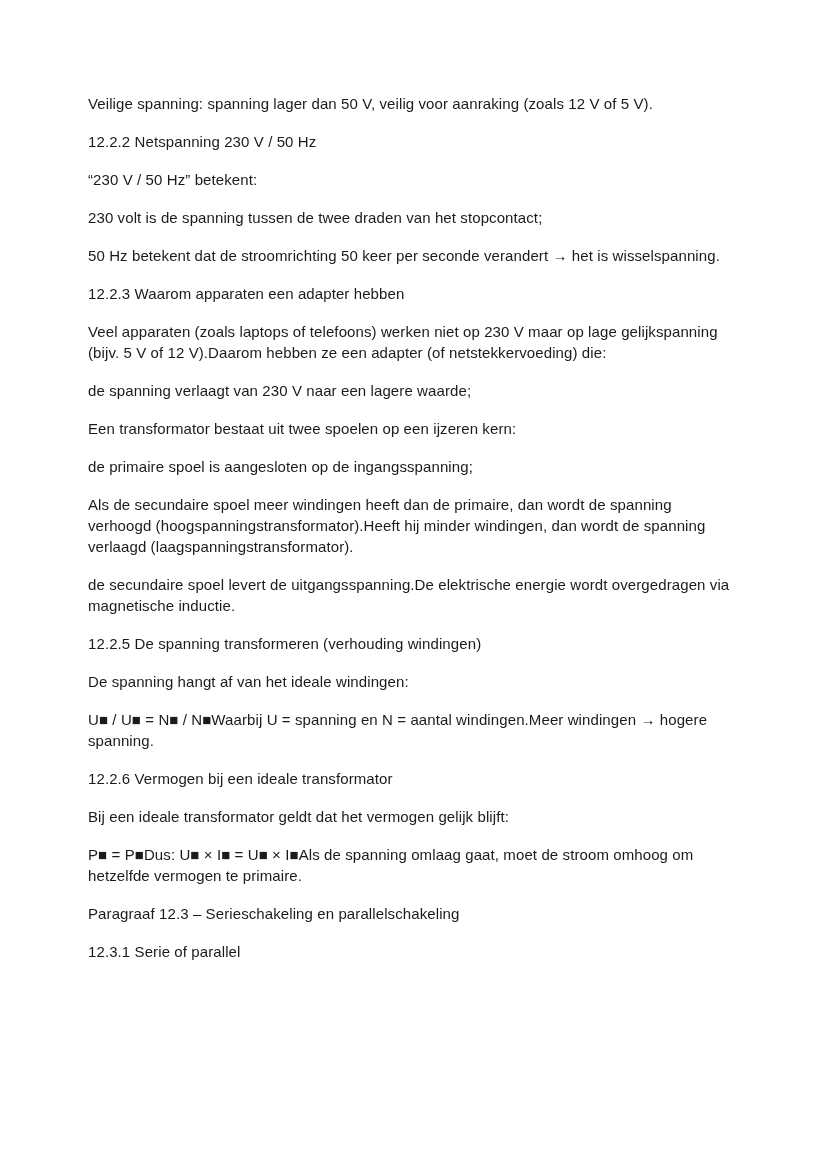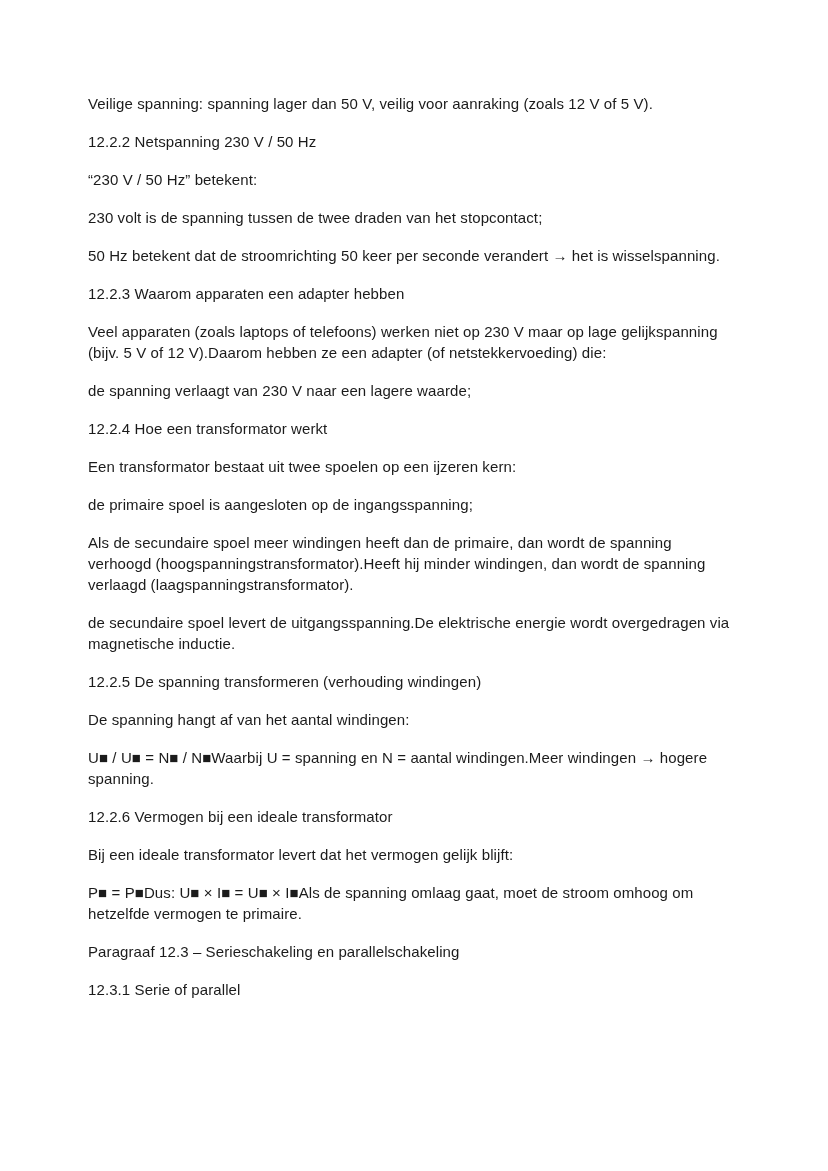--- a/index.html
+++ b/index.html
@@ -37,27 +37,26 @@
 <div class="page">
   <div class="doc-body">
       <p class="para">Veilige spanning: spanning lager dan 50 V, veilig voor aanraking (zoals 12 V of 5 V).</p>
       <p class="para">12.2.2 Netspanning 230 V / 50 Hz</p>
       <p class="para">“230 V / 50 Hz” betekent:</p>
       <p class="para">230 volt is de spanning tussen de twee draden van het stopcontact;</p>
       <p class="para">50 Hz betekent dat de stroomrichting 50 keer per seconde verandert → het is wisselspanning.</p>
       <p class="para">12.2.3 Waarom apparaten een adapter hebben</p>
       <p class="para">Veel apparaten (zoals laptops of telefoons) werken niet op 230 V maar op lage gelijkspanning (bijv. 5 V of 12 V).Daarom hebben ze een adapter (of netstekkervoeding) die:</p>
       <p class="para">de spanning verlaagt van 230 V naar een lagere waarde;</p>
-      <p class="para">12.2.4 Hoe een transformator werkt</p>
       <p class="para">Een transformator bestaat uit twee spoelen op een ijzeren kern:</p>
       <p class="para">de primaire spoel is aangesloten op de ingangsspanning;</p>
       <p class="para">Als de secundaire spoel meer windingen heeft dan de primaire, dan wordt de spanning verhoogd (hoogspanningstransformator).Heeft hij minder windingen, dan wordt de spanning verlaagd (laagspanningstransformator).</p>
       <p class="para">de secundaire spoel levert de uitgangsspanning.De elektrische energie wordt overgedragen via magnetische inductie.</p>
       <p class="para">12.2.5 De spanning transformeren (verhouding windingen)</p>
-      <p class="para">De spanning hangt af van het aantal windingen:</p>
+      <p class="para">De spanning hangt af van het ideale windingen:</p>
       <p class="para">U■ / U■ = N■ / N■Waarbij U = spanning en N = aantal windingen.Meer windingen → hogere spanning.</p>
       <p class="para">12.2.6 Vermogen bij een ideale transformator</p>
-      <p class="para">Bij een ideale transformator levert dat het vermogen gelijk blijft:</p>
+      <p class="para">Bij een ideale transformator geldt dat het vermogen gelijk blijft:</p>
       <p class="para">P■ = P■Dus: U■ × I■ = U■ × I■Als de spanning omlaag gaat, moet de stroom omhoog om hetzelfde vermogen te primaire.</p>
       <p class="para">Paragraaf 12.3 – Serieschakeling en parallelschakeling</p>
       <p class="para">12.3.1 Serie of parallel</p>
     </div>
 </div>
 
 </body></html>

